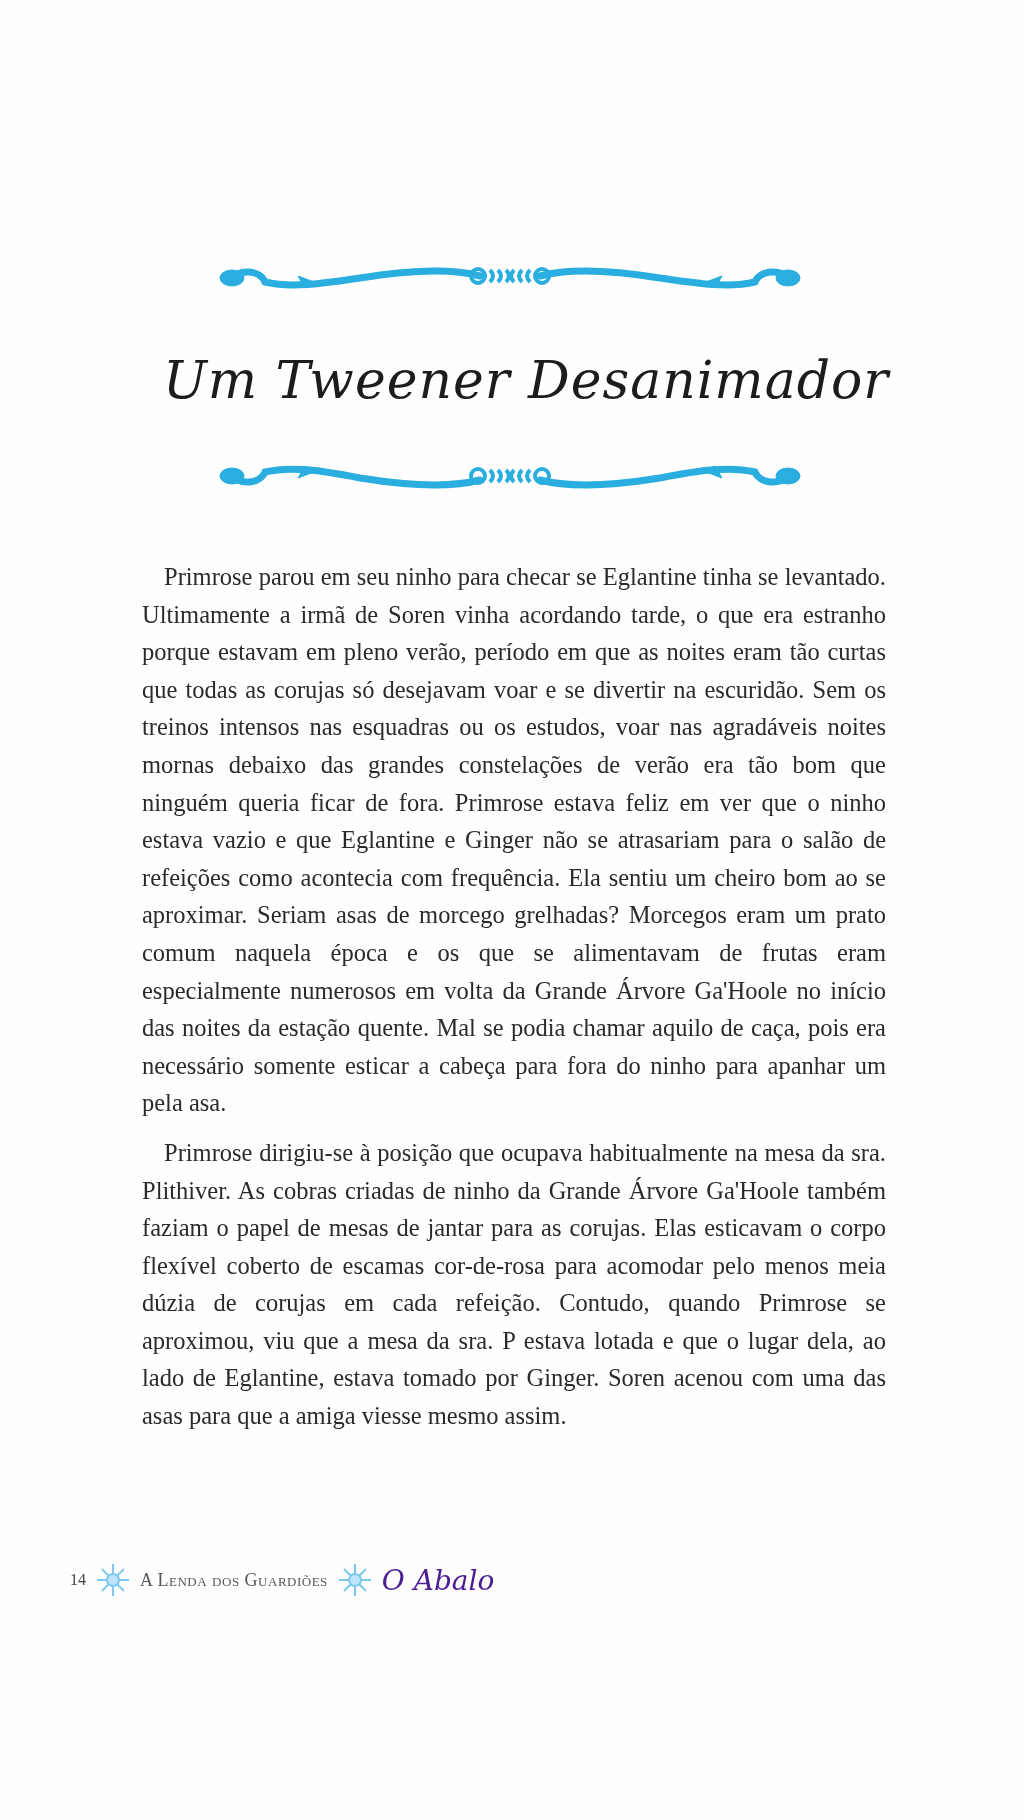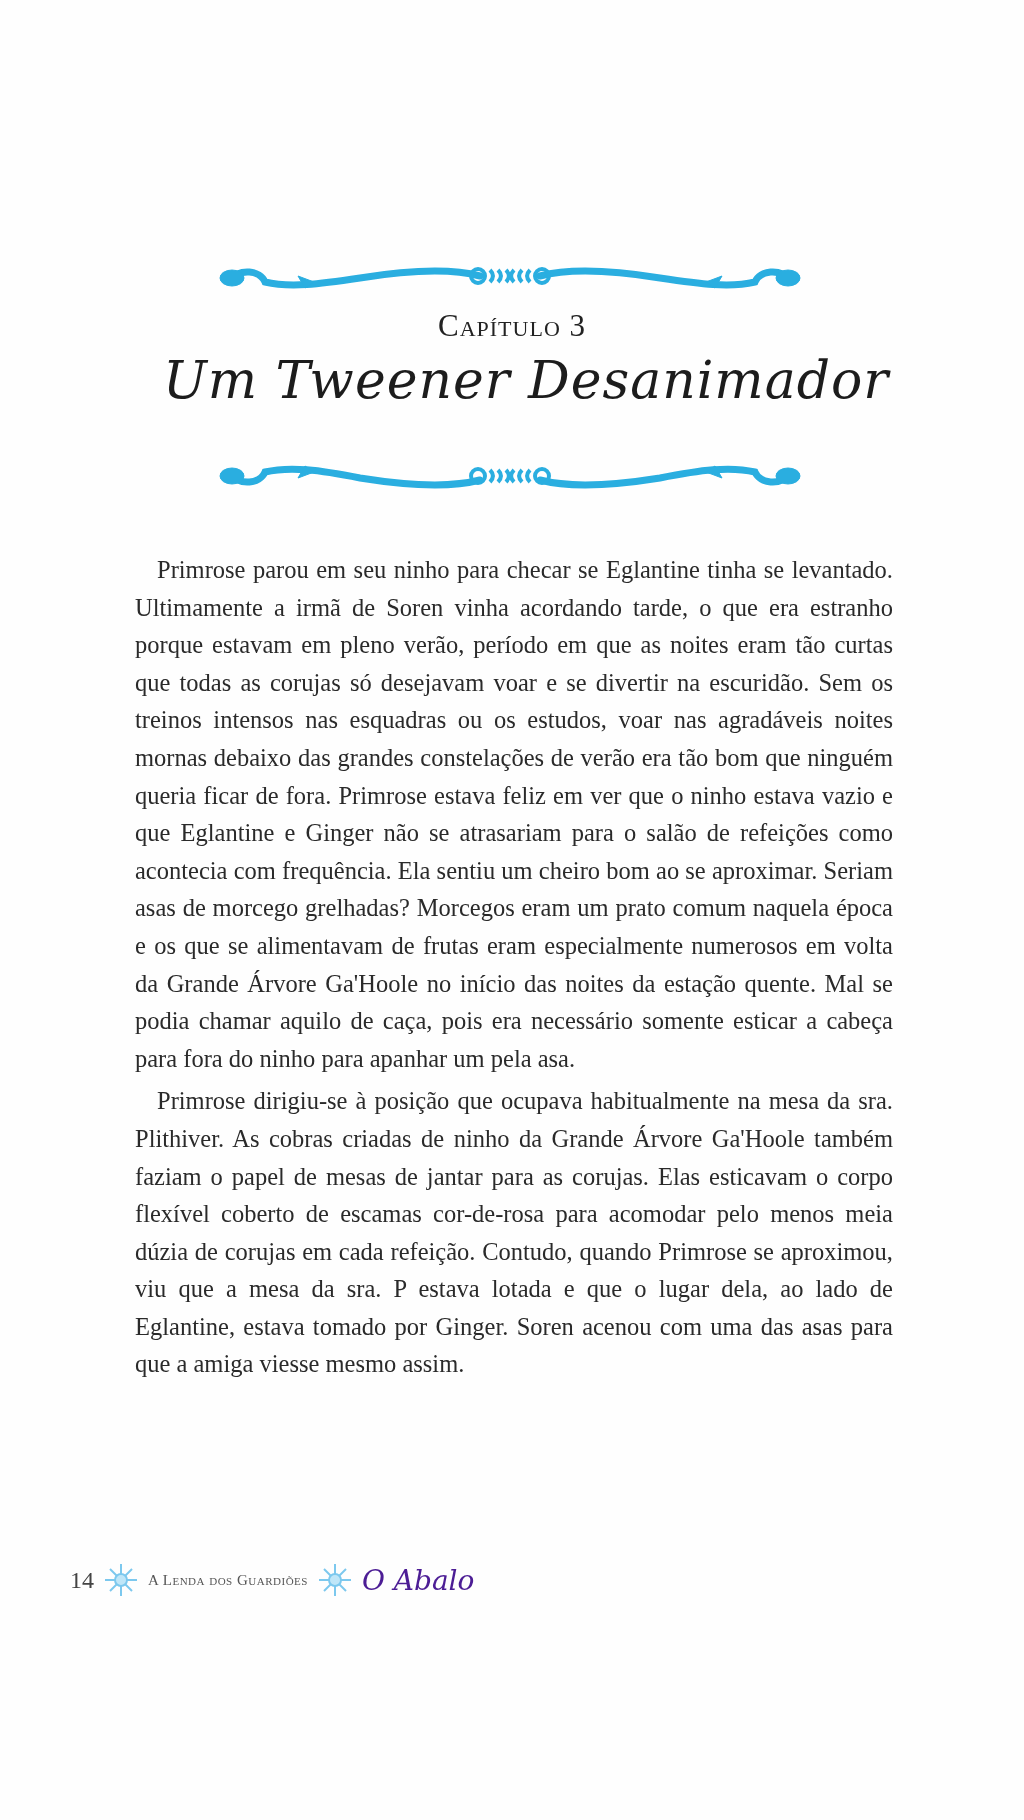--- a/index.html
+++ b/index.html
@@ -19,29 +19,29 @@
       position: absolute; top: 350px; left: 14px; width: 1024px; text-align: center;
       font-family: "DejaVu Serif", serif; font-style: italic; font-size: 52px;
       color: #1c1c1c; letter-spacing: 1px; font-weight: normal;
     }
 
     .body-text {
       position: absolute; left: 130px; top: 546px; width: 768px;
       font-family: "Liberation Serif", serif; font-size: 24.5px; line-height: 37.6px;
       color: #2a2a2a; text-align: justify; text-align-last: left;
     }
-    .body-text p { margin: 5px; text-indent: 22px; }
+    .body-text p { margin: 12px; text-indent: 22px; }
 
     .footer {
       position: absolute; top: 1560px; left: 70px; height: 40px;
       display: flex; align-items: center; gap: 10px;
       font-family: "Liberation Serif", serif; color: #555;
     }
-    .footer .page-num { font-size: 24px; color: #444; }
-    .footer .series { font-size: 15px; font-variant: small-caps; letter-spacing: 0.5px; color: #555; }
+    .footer .page-num { font-size: 16px; color: #444; }
+    .footer .series { font-size: 18px; font-variant: small-caps; letter-spacing: 0.5px; color: #555; }
     .footer .book { font-family: "DejaVu Serif", serif; font-style: italic; font-size: 28px; color: #4c1d95; }
     .snow { width: 34px; height: 34px; }
   </style>
 </head>
 <body>
 
 <div class="page">
 
   <svg class="ornament top" viewBox="0 0 600 60">
     <g fill="#2aaee0" stroke="#2aaee0">
@@ -51,21 +51,20 @@
       <ellipse cx="578" cy="30" rx="12" ry="8"></ellipse>
       <path d="M95 40 L 88 28 L 104 34 Z"></path>
       <path d="M505 40 L 512 28 L 496 34 Z"></path>
       <circle cx="268" cy="28" r="7" fill="none" stroke-width="4"></circle>
       <path d="M280 22 q 6 6 0 12 M288 22 q 6 6 0 12 M296 22 q 6 6 0 12" stroke-width="4" fill="none"></path>
       <path d="M320 22 q -6 6 0 12 M312 22 q -6 6 0 12 M304 22 q -6 6 0 12" stroke-width="4" fill="none"></path>
       <circle cx="332" cy="28" r="7" fill="none" stroke-width="4"></circle>
     </g>
   </svg>
 
-  <div class="chapter-label">Capítulo 3</div>
   <div class="chapter-title">Um Tweener Desanimador</div>
 
   <svg class="ornament bottom" viewBox="0 0 600 60">
     <g fill="#2aaee0" stroke="#2aaee0">
       <path d="M20 30 C 30 42, 50 40, 55 28 C 80 22, 110 26, 150 34 C 200 42, 240 44, 270 36" stroke-width="7" fill="none" stroke-linecap="round"></path>
       <path d="M580 30 C 570 42, 550 40, 545 28 C 520 22, 490 26, 450 34 C 400 42, 360 44, 330 36" stroke-width="7" fill="none" stroke-linecap="round"></path>
       <ellipse cx="22" cy="32" rx="12" ry="8"></ellipse>
       <ellipse cx="578" cy="32" rx="12" ry="8"></ellipse>
       <path d="M95 22 L 88 34 L 104 28 Z"></path>
       <path d="M505 22 L 512 34 L 496 28 Z"></path>

